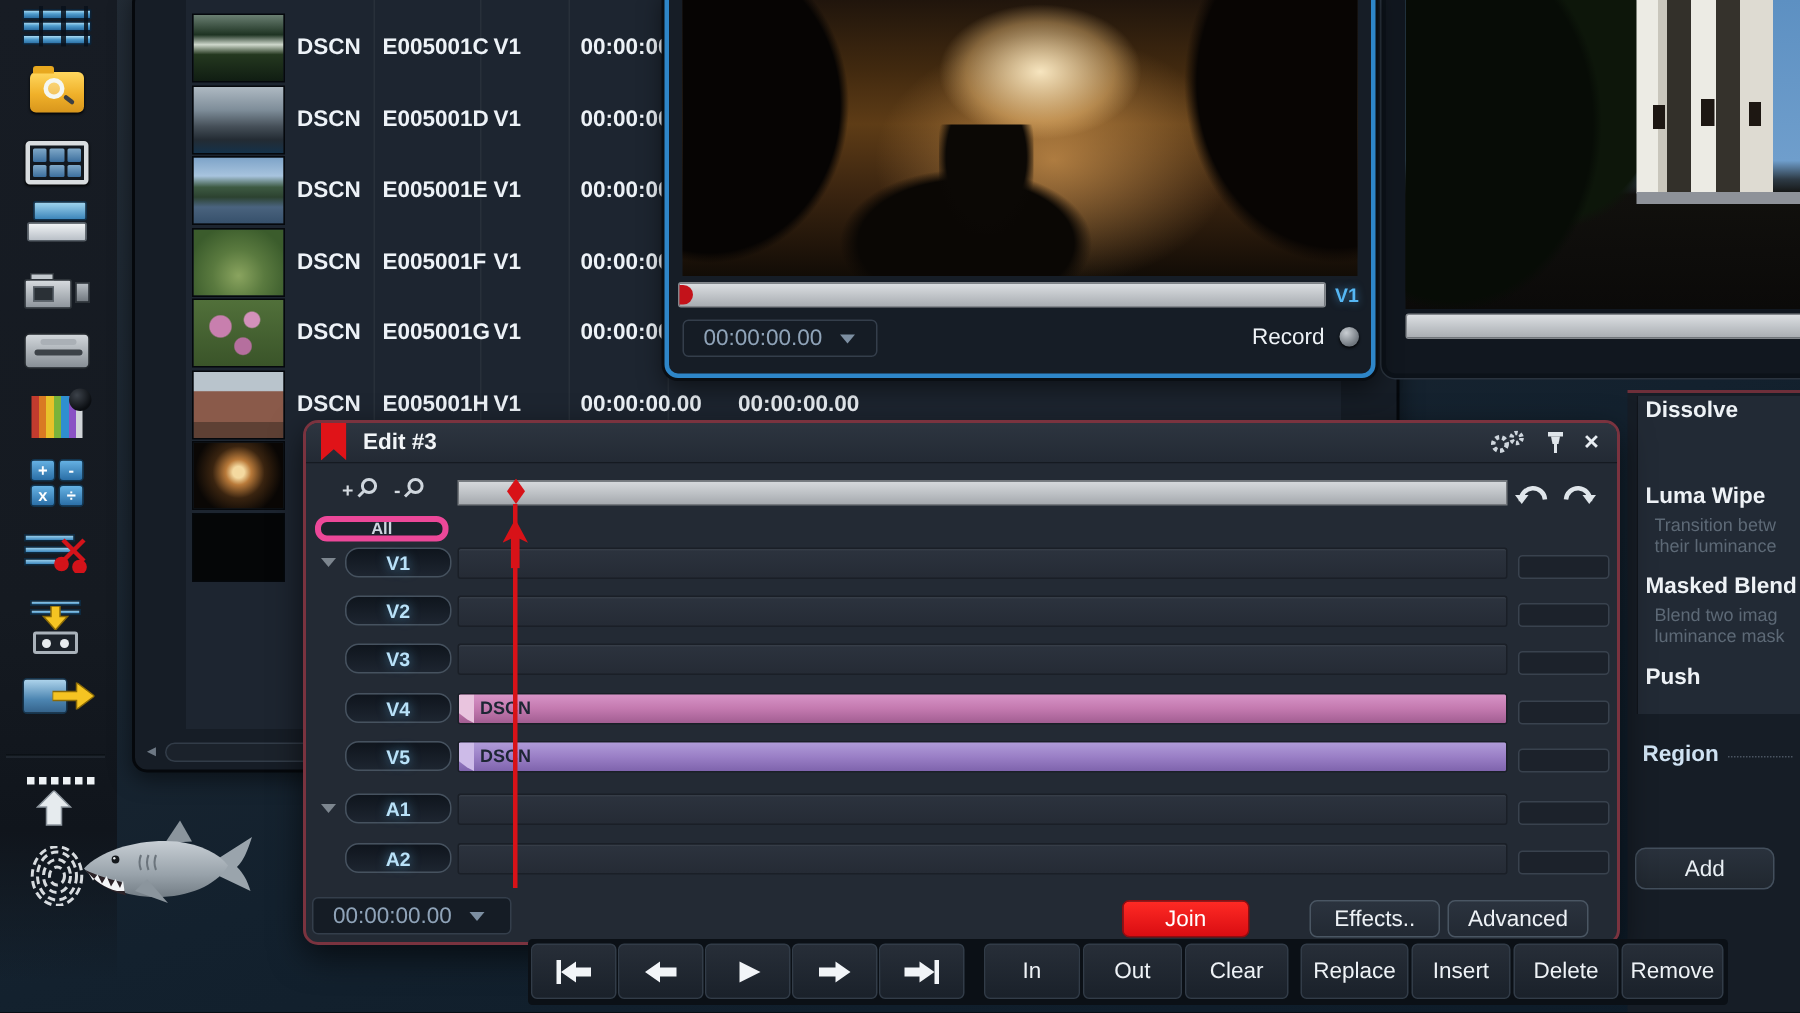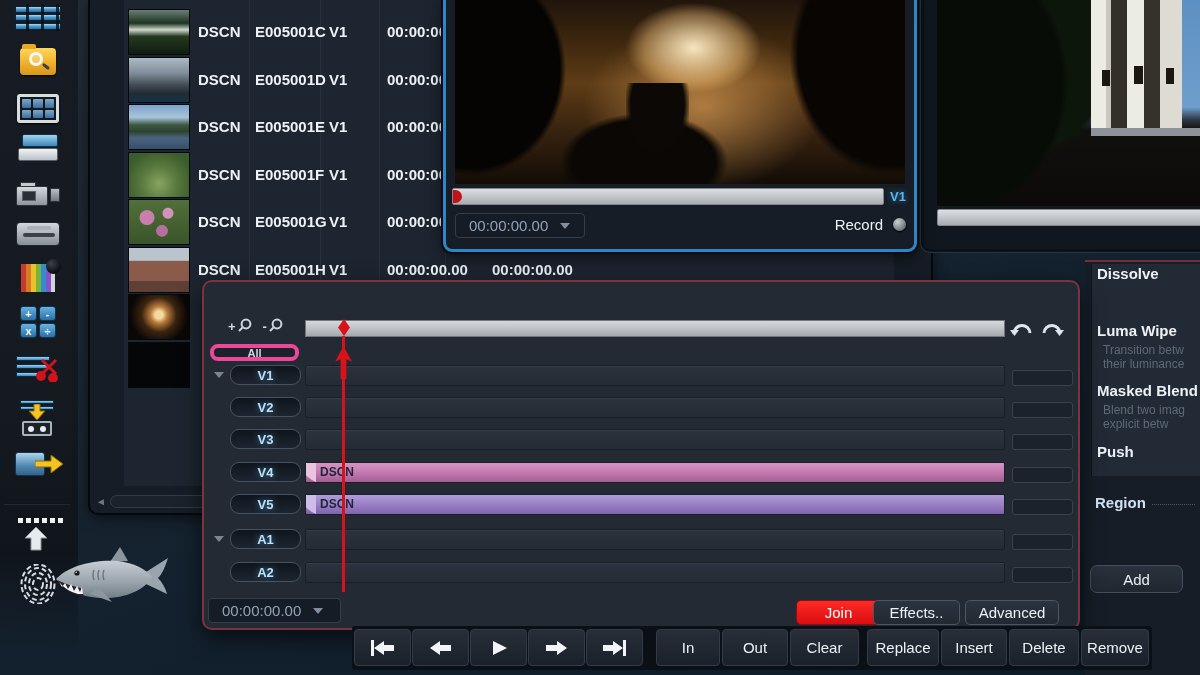--- a/index.html
+++ b/index.html
@@ -173,21 +173,21 @@
           line-height:19px; padding-left:14px; }
   .clip-pink { background:linear-gradient(180deg,#d793c6 0%,#c379af 50%,#a25e92 100%); }
   .clip-purple { background:linear-gradient(180deg,#b09bd8 0%,#9a7fc6 50%,#7f64ad 100%); }
   .clip .fold { position:absolute; left:0; top:0; width:10px; height:19px;
                 clip-path:polygon(0 0,100% 0,100% 100%,55% 88%,0 66%); }
   .clip-pink .fold { background:#e9c4de; } .clip-purple .fold { background:#cdbbe8; }
   .ew-tc { left:4px; top:316px; width:133px; }
   .btn { position:absolute; height:25px; border-radius:5px; font-size:15px; color:#edf1f5;
          display:flex; align-items:center; justify-content:center;
          background:linear-gradient(180deg,#2b333e,#222933); border:1px solid #4a5663; }
-  .btn-join { left:592px; top:318px; width:85px; background:linear-gradient(180deg,#ff2a24,#d90d12); border:1px solid #8f0d10; color:#fff; }
+  .btn-join { left:544px; top:318px; width:85px; background:linear-gradient(180deg,#ff2a24,#d90d12); border:1px solid #8f0d10; color:#fff; }
   .btn-effects { left:669px; top:318px; width:87px; }
   .btn-advanced { left:761px; top:318px; width:94px; }
 
   
   .playhead { position:absolute; z-index:40; }
   .ph-line { position:absolute; left:342px; top:336px; width:3px; height:256px; background:#d81218; }
   .ph-diamond { position:absolute; left:338px; top:319px; width:12px; height:17px; background:#d81218;
                 clip-path:polygon(50% 0,100% 50%,50% 100%,0 50%); }
   .ph-arrow { position:absolute; left:335px; top:346px; width:17px; height:33px; background:#d81218;
               clip-path:polygon(50% 0,100% 48%,67% 40%,67% 100%,33% 100%,33% 40%,0 48%); }
@@ -417,31 +417,51 @@
 
   <aside class="transitions">
     <div class="tr-list"></div>
     <div id="trItems">
         <div class="tr-item-name" style="top: 3px;">Dissolve</div>
         <div class="tr-item-name" style="top: 60px;">Luma Wipe</div>
         <div class="tr-item-desc" style="top: 81px;">Transition betw</div>
         <div class="tr-item-desc" style="top: 95px;">their luminance</div>
         <div class="tr-item-name" style="top: 120px;">Masked Blend</div>
         <div class="tr-item-desc" style="top: 141px;">Blend two imag</div>
-        <div class="tr-item-desc" style="top: 155px;">explicit betw</div>
+        <div class="tr-item-desc" style="top: 155px;">luminance mask</div>
         <div class="tr-item-name" style="top: 181px;">Push</div>
       </div>
     <div class="region-row">
       <span class="region-label">Region</span>
       <span class="region-line"></span>
     </div>
     <div class="add-btn">Add</div>
   </aside>
 
   <section class="editwin">
+    <div class="ew-title">
+      <div class="bookmark"></div>
+      <div class="t">Edit #3</div>
+      <div class="ew-ticons">
+        <svg width="26" height="16" viewBox="0 0 26 16">
+          <g fill="none" stroke="#cfd6dd" stroke-width="3">
+            <circle cx="8" cy="9" r="4.5" stroke-dasharray="2.5 2"></circle>
+            <circle cx="19" cy="5" r="3.4" stroke-dasharray="2 1.6"></circle>
+          </g>
+        </svg>
+        <svg width="14" height="16" viewBox="0 0 14 16">
+          <g fill="#dfe5ea">
+              <rect x="2" y="1" width="10" height="3"></rect>
+              <polygon points="4,4 10,4 9,9 5,9"></polygon>
+              <rect x="6" y="9" width="2" height="6"></rect>
+            </g>
+        </svg>
+        <span class="ew-close">×</span>
+      </div>
+    </div>
 
     <div class="zoomctl">
       <span class="z">
         <span>+</span>
         <svg width="16" height="16" viewBox="0 0 16 16">
           <circle cx="9" cy="6" r="4.4" fill="none" stroke="#cfd6dd" stroke-width="2"></circle>
           <line x1="5.5" y1="9.5" x2="2" y2="13" stroke="#cfd6dd" stroke-width="2"></line>
         </svg>
       </span>
       <span class="z">

